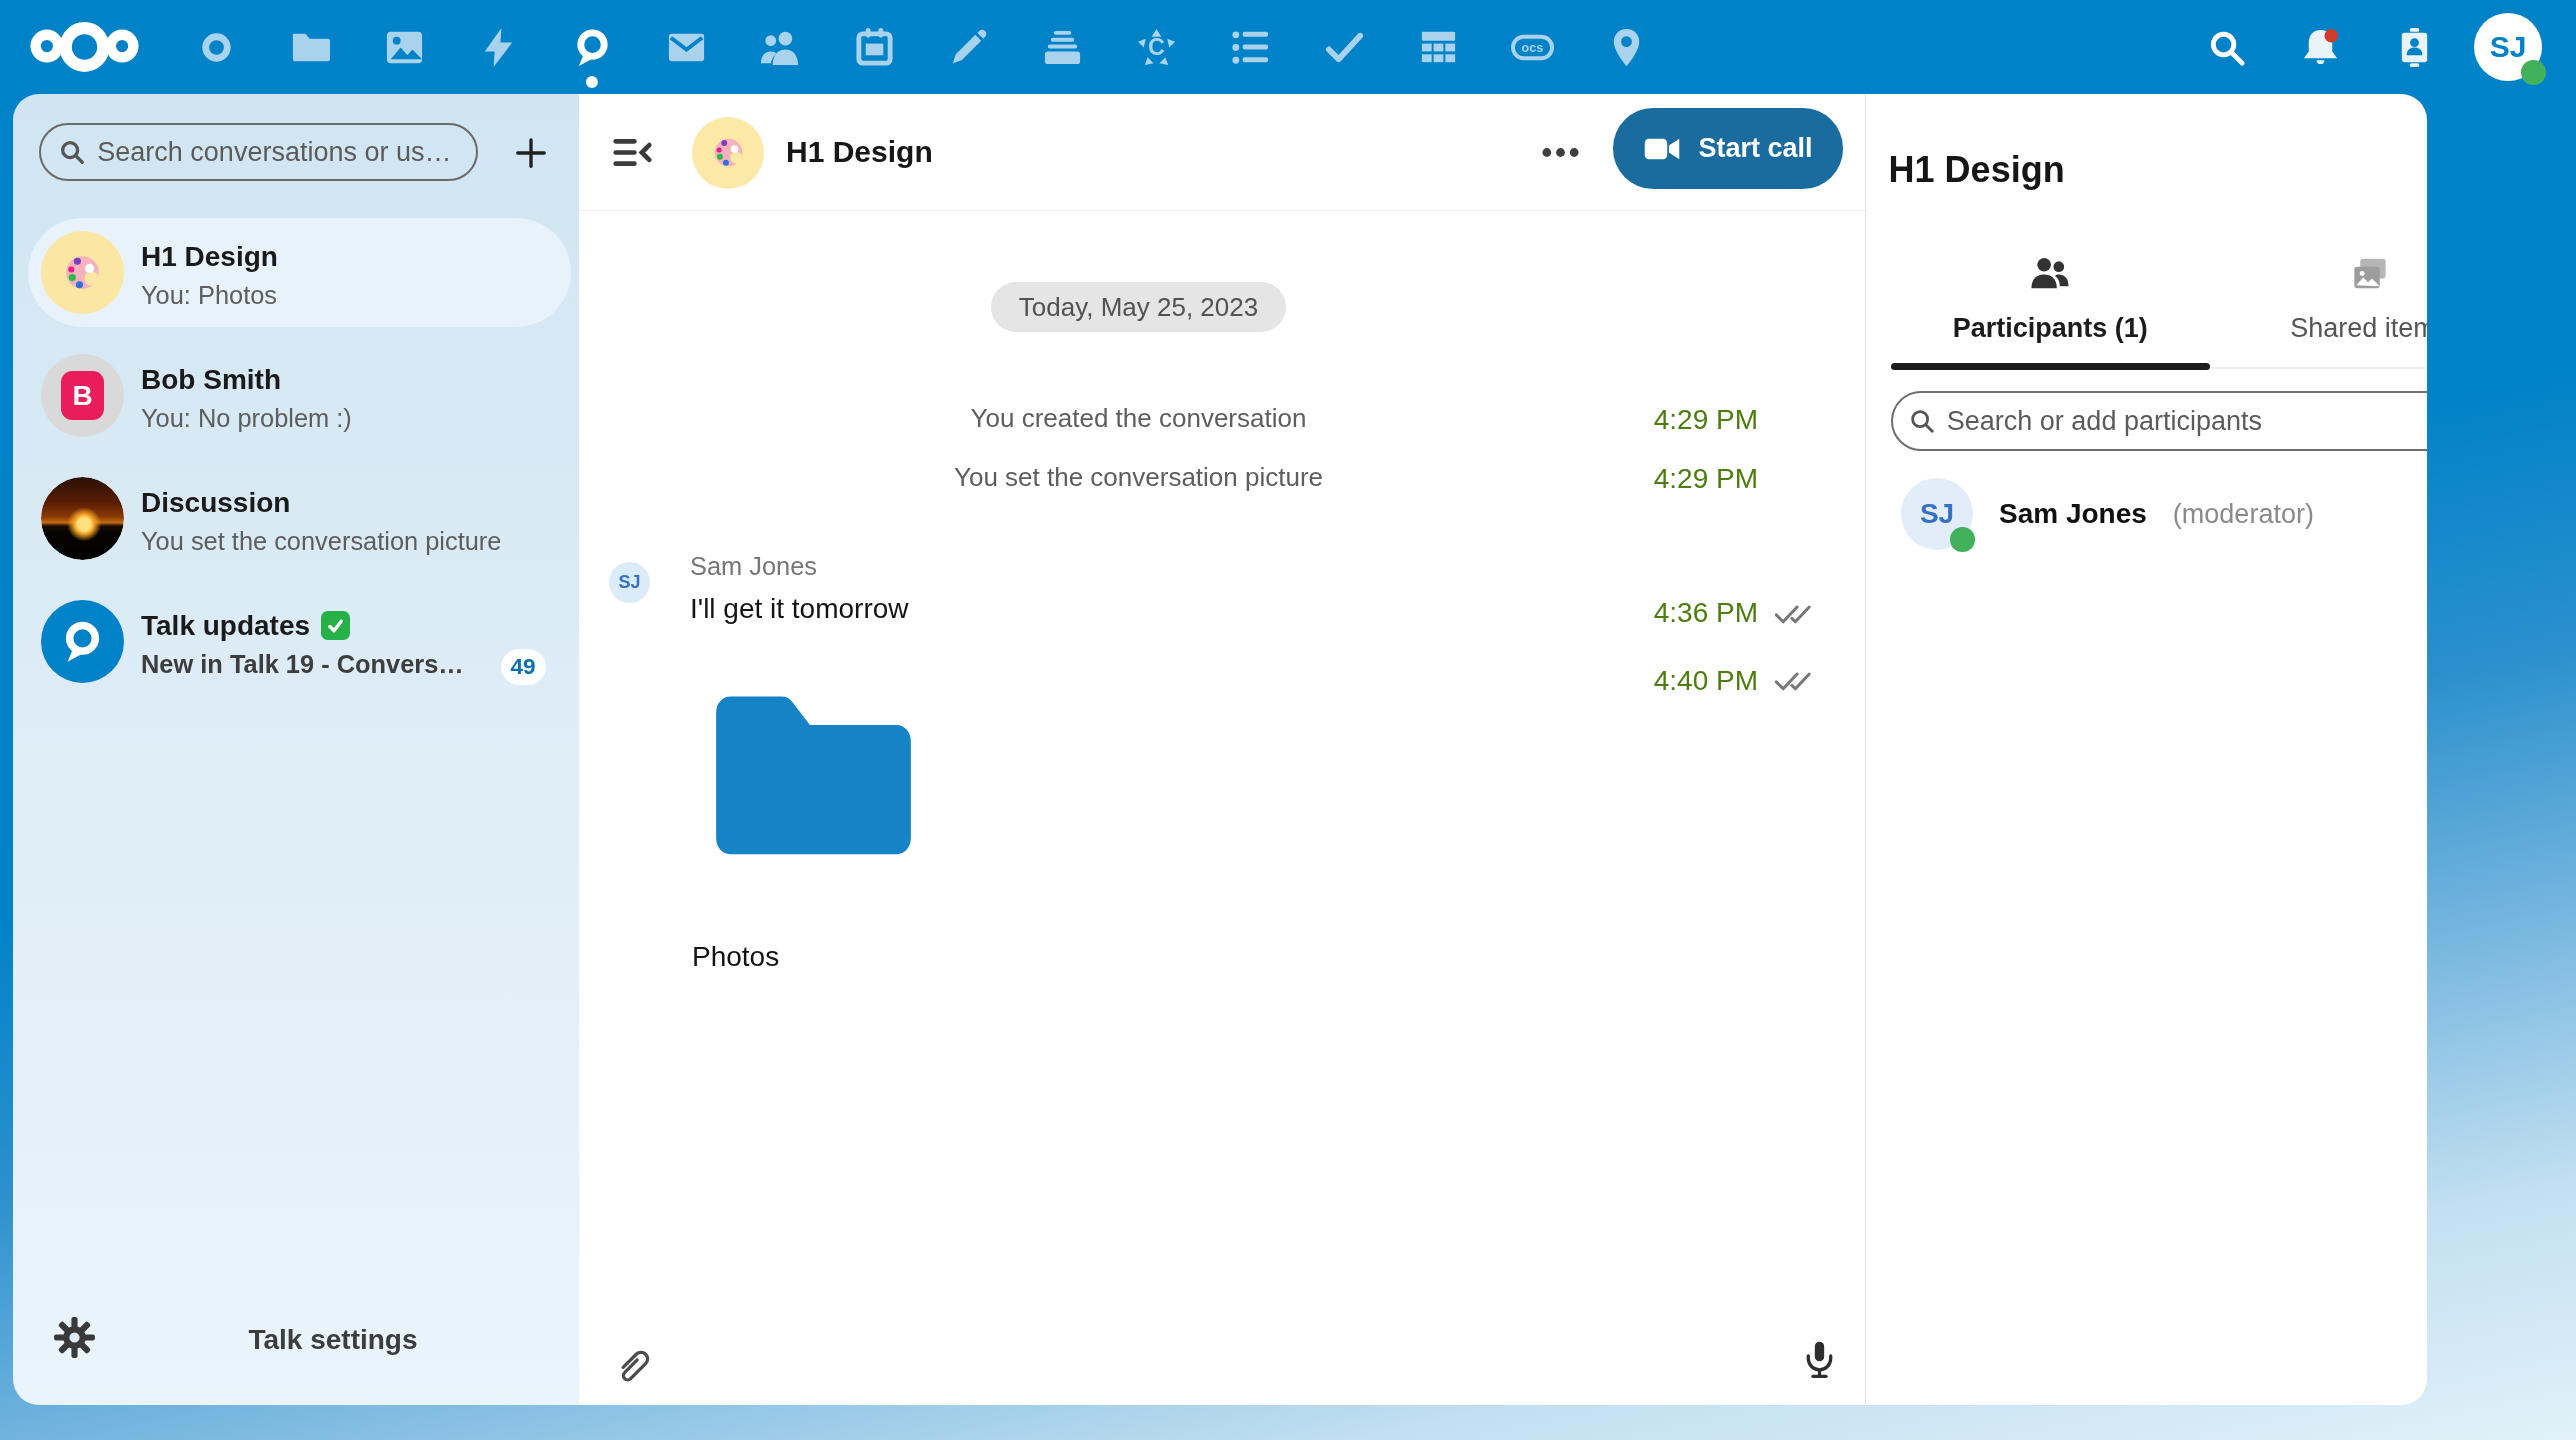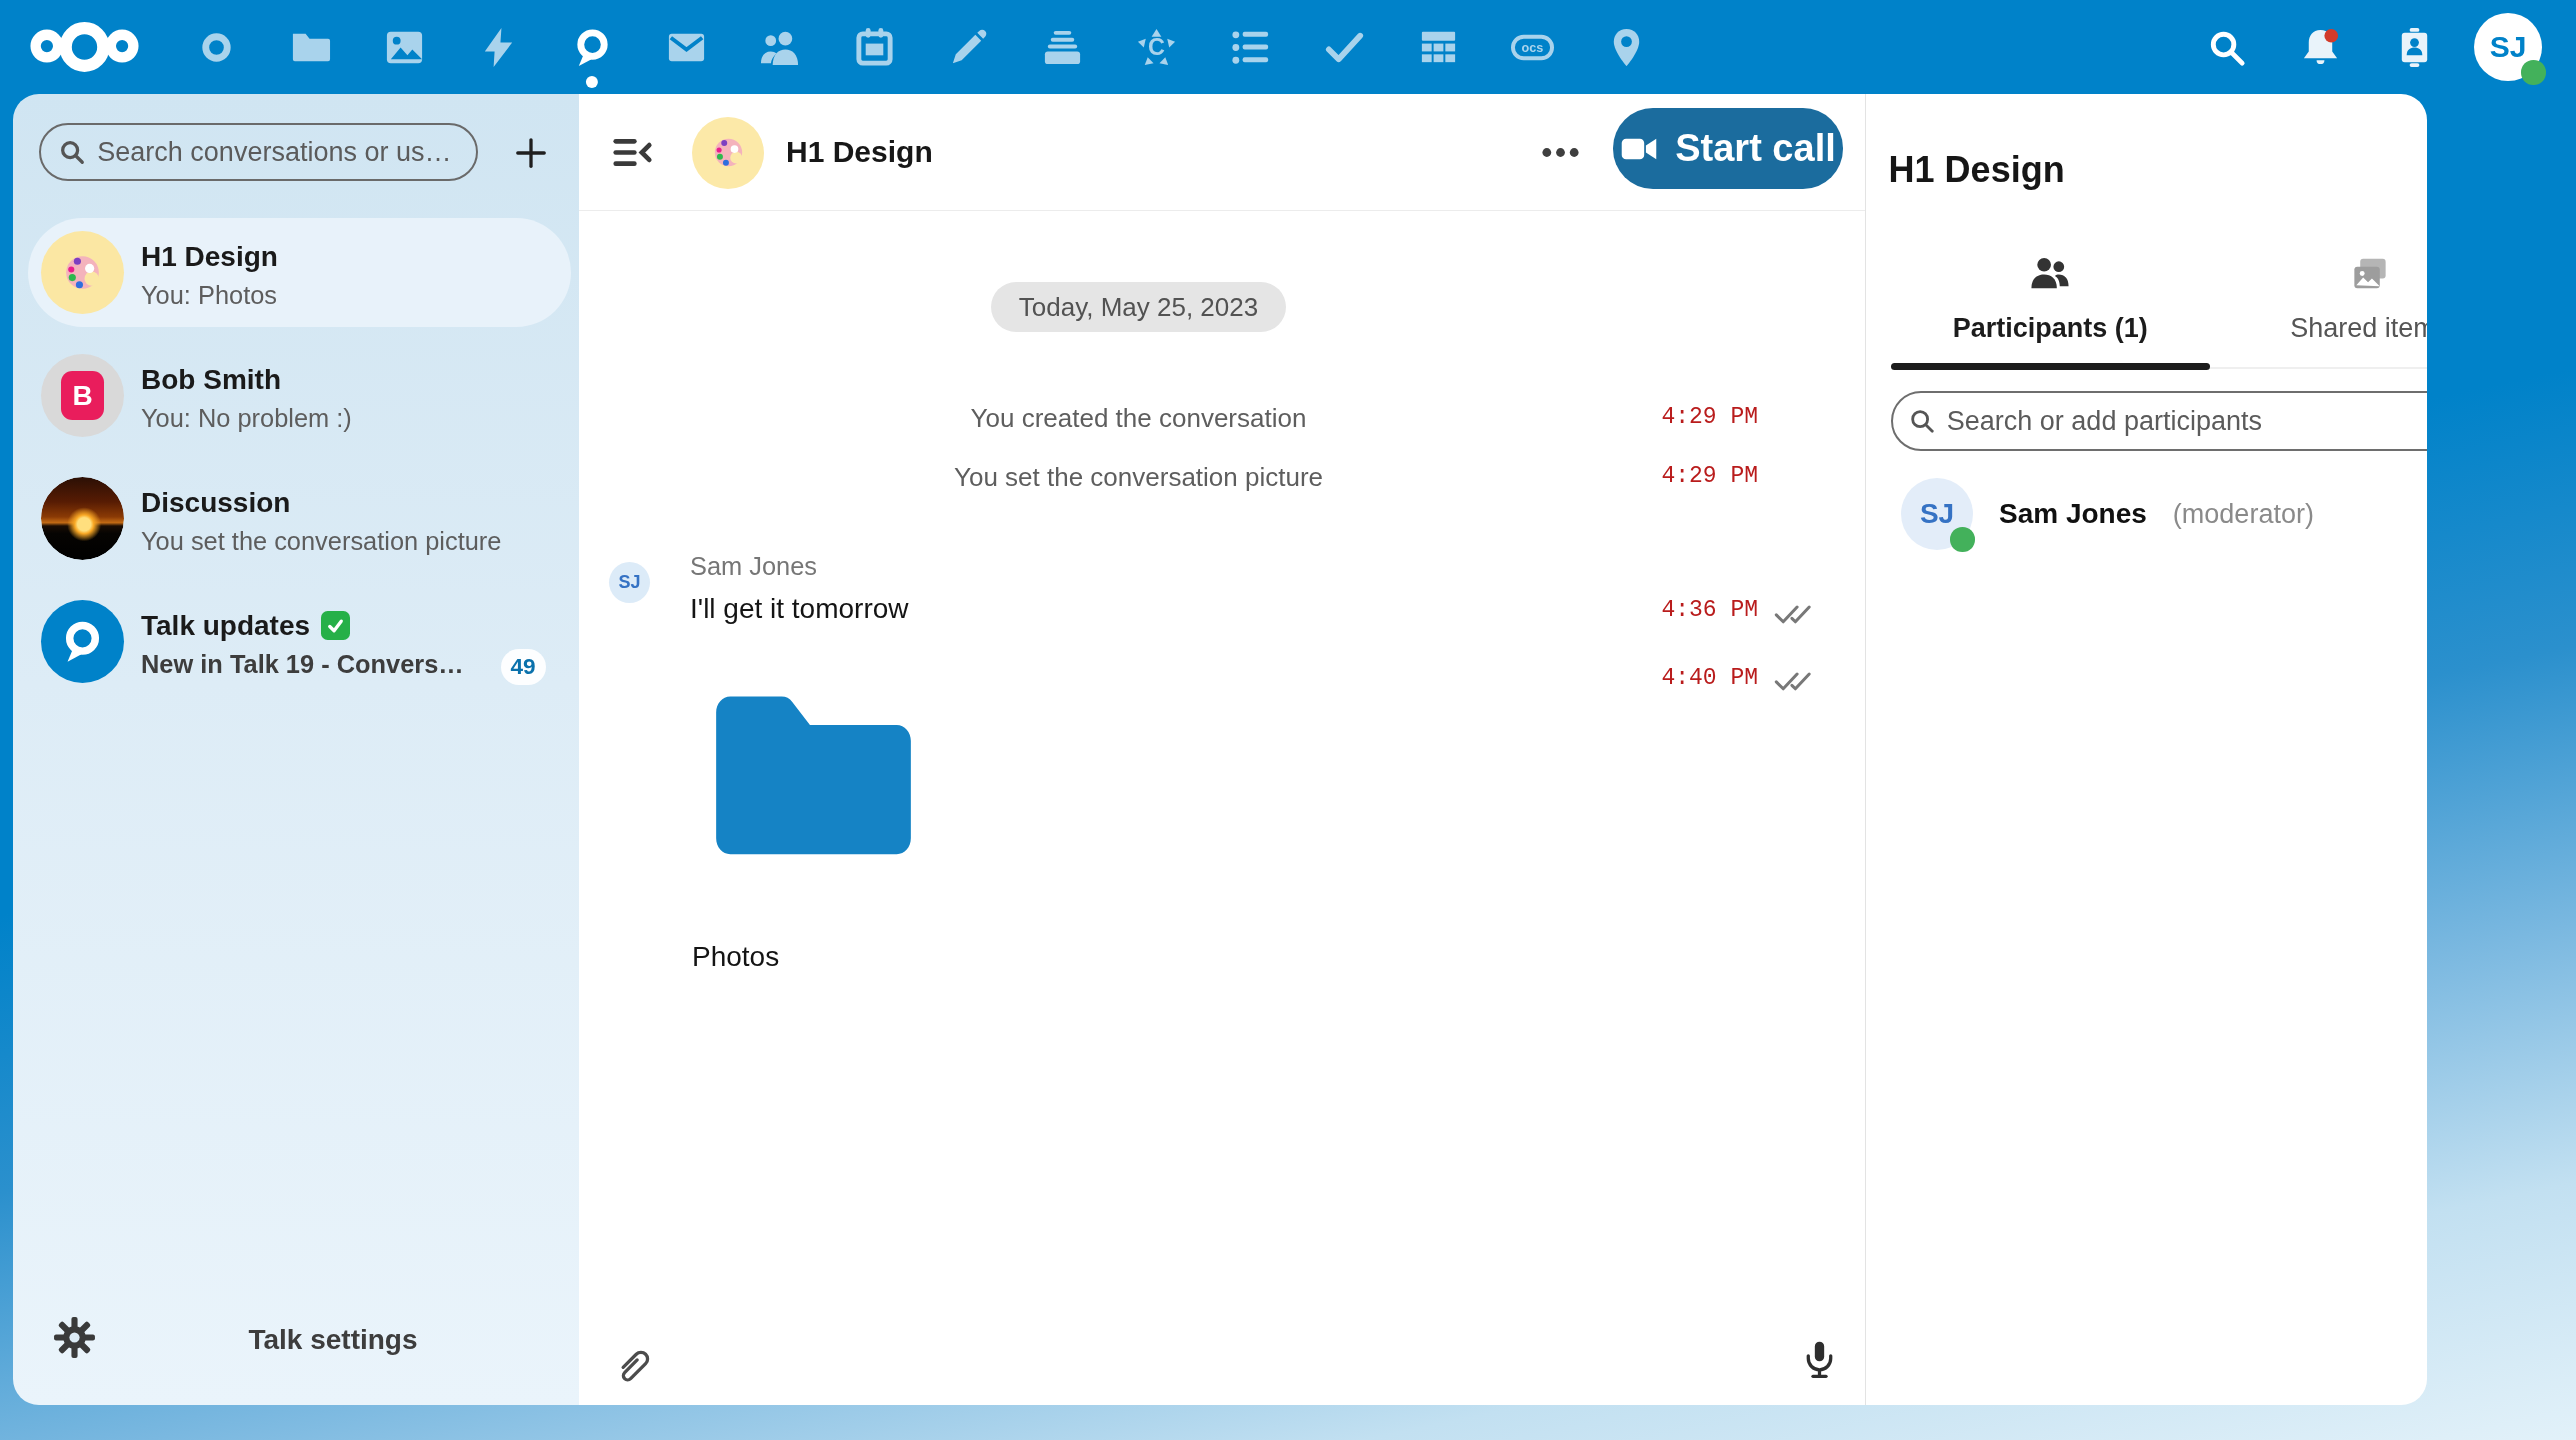--- a/index.html
+++ b/index.html
@@ -46,25 +46,25 @@
   .lfoot .gear{ position:absolute; left:39px; top:14px; color:#3a3a3a; }
   .lfoot .flabel{ position:absolute; left:113px; top:22.6px; width:414px; text-align:center; font-size:28px; font-weight:bold; color:#3d3d3d; }
 
   
   .chat{ position:relative; width:1286px; height:100%; background:#fff; flex:none; }
   .chead{ position:absolute; left:0; top:0; width:100%; height:117px; border-bottom:1.9px solid #ececec; }
   .collapse{ position:absolute; left:25.4px; top:30px; width:56px; height:56px; display:flex; align-items:center; justify-content:center; color:#3a3a3a; background:none; border:none; cursor:pointer; }
   .havatar{ position:absolute; left:113px; top:22.6px; width:72px; height:72px; border-radius:50%; background:#fce9a8; display:flex; align-items:center; justify-content:center; }
   .htitle{ position:absolute; left:207px; top:41px; font-size:30px; font-weight:bold; color:#171717; }
   .dots{ position:absolute; left:953px; top:30px; width:56px; height:56px; display:flex; align-items:center; justify-content:center; background:none; border:none; color:#3f3f3f; cursor:pointer; }
-  .startcall{ position:absolute; left:1034px; top:14px; width:230px; height:81px; border-radius:40px; background:#1b6c9e; border:none; color:#fff; display:flex; align-items:center; justify-content:center; gap:17px; font-size:38px; font-weight:bold; font-family:"Liberation Sans",sans-serif; cursor:pointer; }
+  .startcall{ position:absolute; left:1034px; top:14px; width:230px; height:81px; border-radius:40px; background:#1b6c9e; border:none; color:#fff; display:flex; align-items:center; justify-content:center; gap:17px; font-size:27px; font-weight:bold; font-family:"Liberation Sans",sans-serif; cursor:pointer; }
   .daterow{ position:absolute; left:0; top:188px; width:1119px; text-align:center; }
   .datepill{ display:inline-block; height:50px; line-height:50px; padding:0 28px; border-radius:26px; background:#e5e5e5; color:#525252; font-size:26px; }
   .sysrow{ position:absolute; left:0; width:1119px; text-align:center; font-size:26px; color:#5e5e5e; }
-  .rtime{ position:absolute; right:107px; font-size:23px; color:#b91c1c;font-family:Liberation Mono, monospace; }
+  .rtime{ position:absolute; right:107px; font-size:28px; color:#4d7c0f; }
   .rchecks{ position:absolute; right:49px; color:#787878; }
   .mavatar{ position:absolute; left:30px; top:468px; width:41px; height:41px; border-radius:50%; background:#dcebf8; color:#3572c4; font-weight:bold; font-size:18px; display:flex; align-items:center; justify-content:center; }
   .mauthor{ position:absolute; left:111px; top:458px; font-size:25.4px; color:#767676; }
   .mtext{ position:absolute; left:111px; top:499px; font-size:28px; color:#141414; }
   .folderprev{ position:absolute; left:127px; top:592px; width:215px; height:177px; background:none; border:none; cursor:pointer; color:#1583c5; }
   .filelabel{ position:absolute; left:113px; top:847px; font-size:28px; font-weight:normal; color:#141414; }
   .clipbtn{ position:absolute; left:29px; top:1247px; width:49px; height:49px; background:none; border:none; color:#4c4c4c; display:flex; align-items:center; justify-content:center; cursor:pointer; }
   .ipill{ position:absolute; left:91px; top:1233px; width:1104px; height:70px; border:1.9px solid #d4d4d4; border-radius:35px; background:#fff; display:flex; align-items:center; padding-left:17px; gap:13px; }
   .ipill input{ border:none; outline:none; flex:1; font-size:27px; color:#3e3e3e; font-family:"Liberation Sans",sans-serif; }
   .emojibtn{ background:none; border:none; color:#555; display:flex; cursor:pointer; }

